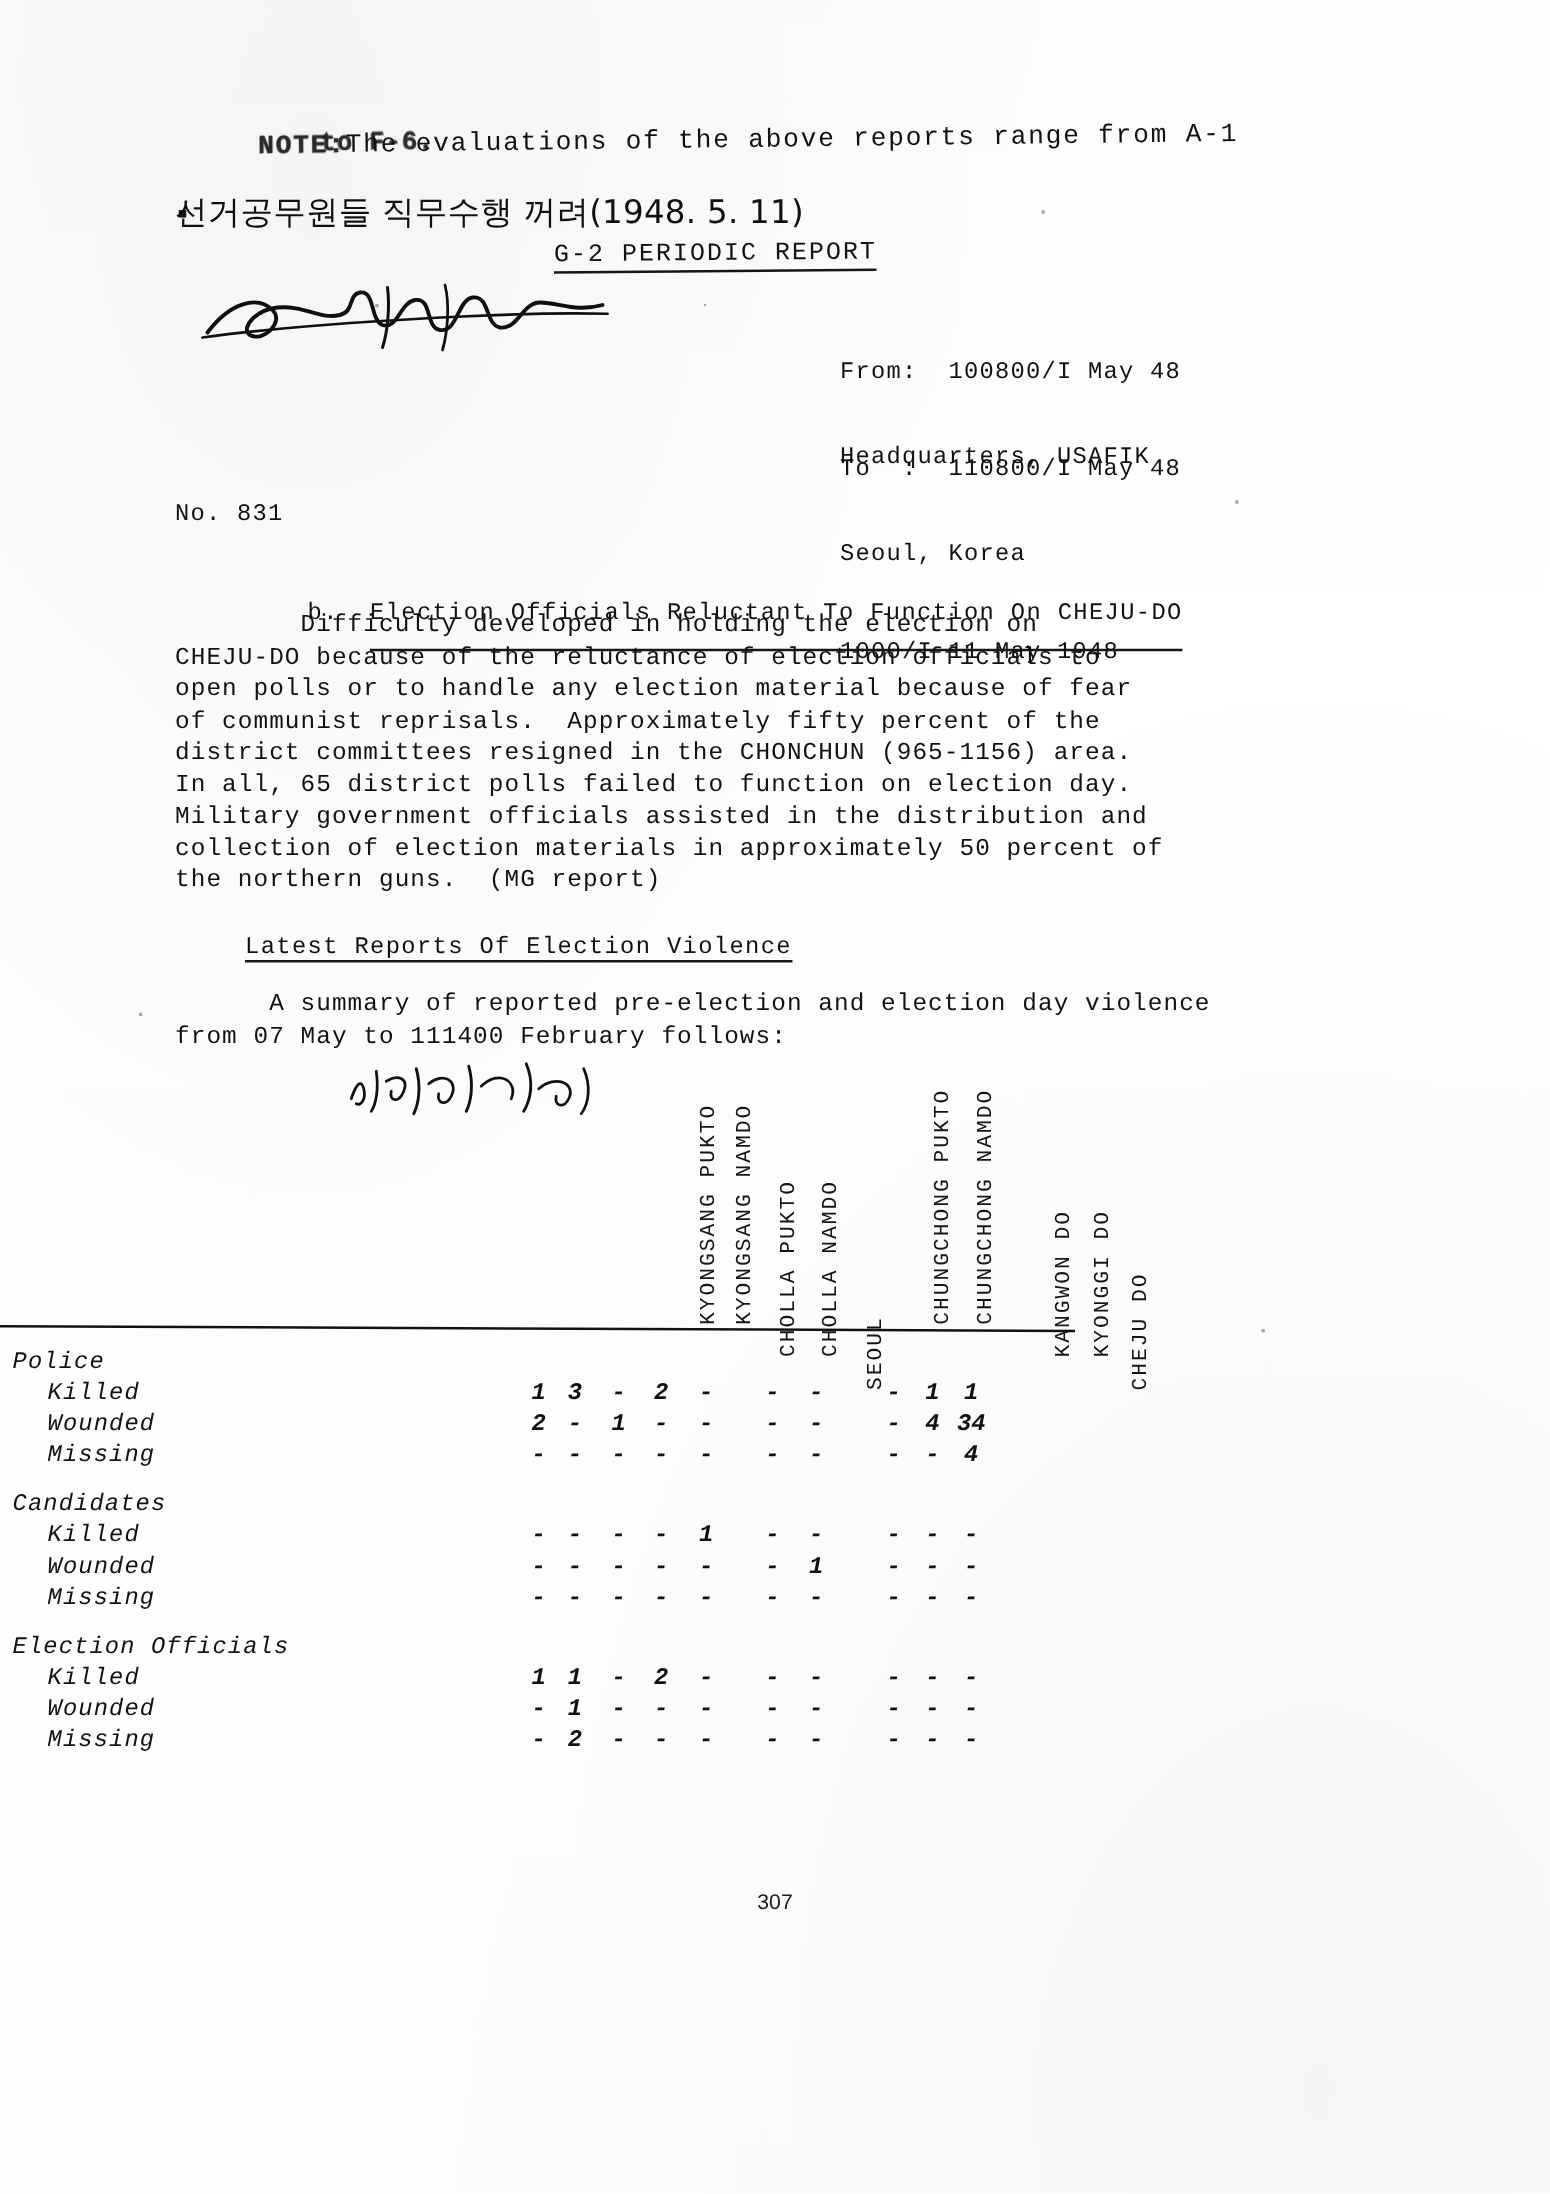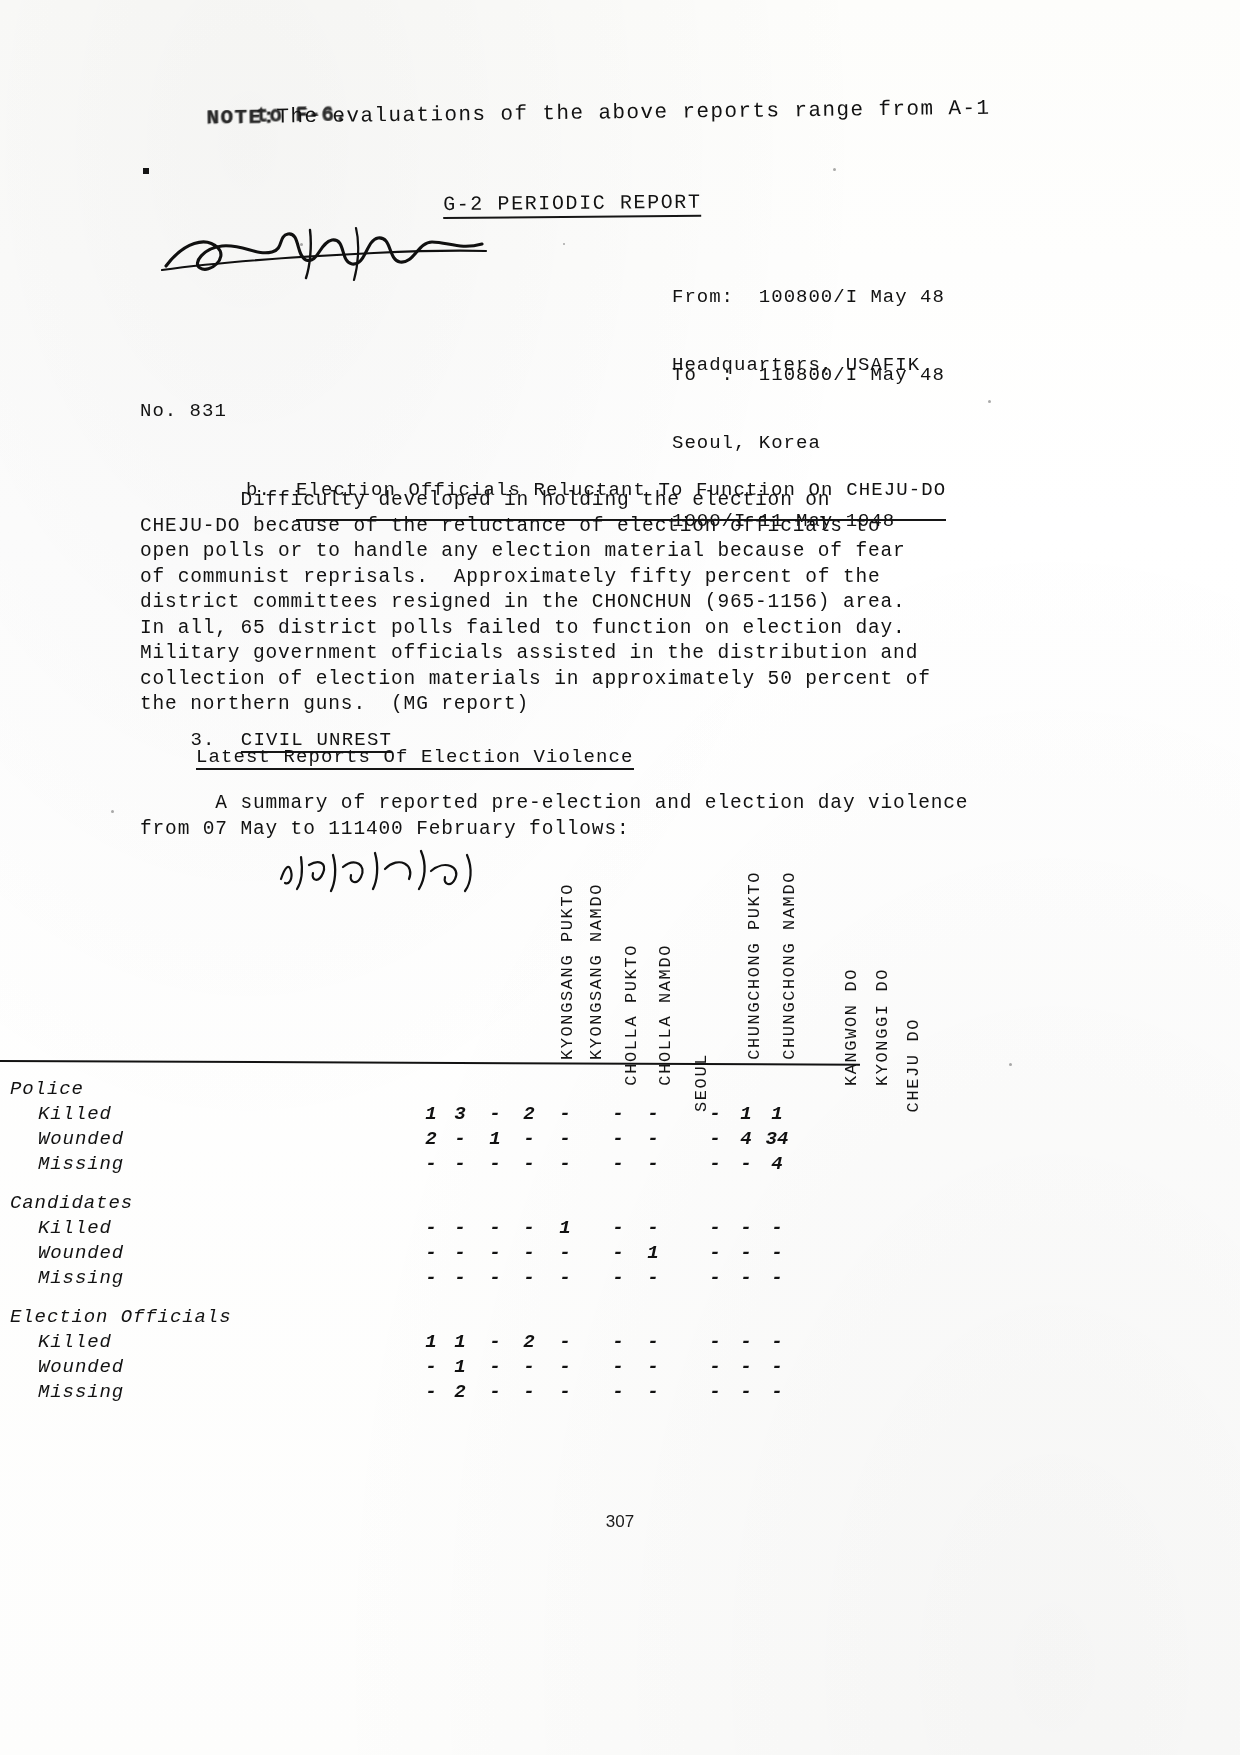--- a/index.html
+++ b/index.html
@@ -292,20 +292,21 @@
 <body>
 
 <div class="page">
 
   <div id="note-line" class="typed">
     <span id="note-label">NOTE:</span><span id="note-text">The evaluations of the above reports range from A-1</span>
     <span id="note-overstrike" class="typed">to F-6.</span>
   </div>
 
   <span id="korean-bullet"></span>
+  <div id="korean-annotation">선거공무원들 직무수행 꺼려(1948. 5. 11)</div>
 
   <div id="report-title" class="typed">G-2 PERIODIC REPORT</div>
 
   <svg id="confidential-signature" viewBox="0 0 330 62">
     <path d="M6,40 C24,16 46,10 58,22 C68,32 50,48 40,42 C32,37 44,22 62,20
              C84,18 96,30 112,26 C124,23 118,10 128,8 C140,6 136,30 146,34
              C158,38 160,16 172,14 C186,12 180,36 192,38 C206,40 206,14 218,12
              C232,10 228,34 240,36 C254,38 258,16 272,16 C288,16 300,24 322,18" fill="none" stroke="#101010" stroke-width="3.1" stroke-linecap="round"></path>
     <path d="M2,44 C60,36 130,31 214,27 C256,25 292,24 326,25" fill="none" stroke="#101010" stroke-width="2.2" stroke-linecap="round"></path>
     <path d="M150,4 C152,20 150,40 146,52" fill="none" stroke="#101010" stroke-width="2.4" stroke-linecap="round"></path>
@@ -333,23 +334,20 @@
   <div id="para-cheju" class="typed">        Difficulty developed in holding the election on
 CHEJU-DO because of the reluctance of election officials to
 open polls or to handle any election material because of fear
 of communist reprisals.  Approximately fifty percent of the
 district committees resigned in the CHONCHUN (965-1156) area.
 In all, 65 district polls failed to function on election day.
 Military government officials assisted in the distribution and
 collection of election materials in approximately 50 percent of
 the northern guns.  (MG report)</div>
 
-  <div id="section-3" class="typed">
-    <span>3.</span>&nbsp;&nbsp;<span id="section-3-title">CIVIL UNREST</span>
-  </div>
 
   <div id="civil-subhead" class="typed">Latest Reports Of Election Violence</div>
 
   <div id="para-summary" class="typed">      A summary of reported pre-election and election day violence
 from 07 May to 111400 February follows:</div>
 
   <svg id="handwritten-scrawl" viewBox="0 0 230 50">
     <path d="M6,34 C10,22 14,18 16,26 C18,34 14,40 10,38" fill="none" stroke="#111" stroke-width="2.2" stroke-linecap="round"></path>
     <path d="M26,12 C28,26 26,38 22,44" fill="none" stroke="#111" stroke-width="2.2" stroke-linecap="round"></path>
     <path d="M34,20 C44,14 52,18 48,28 C44,38 36,36 38,28" fill="none" stroke="#111" stroke-width="2.2" stroke-linecap="round"></path>

